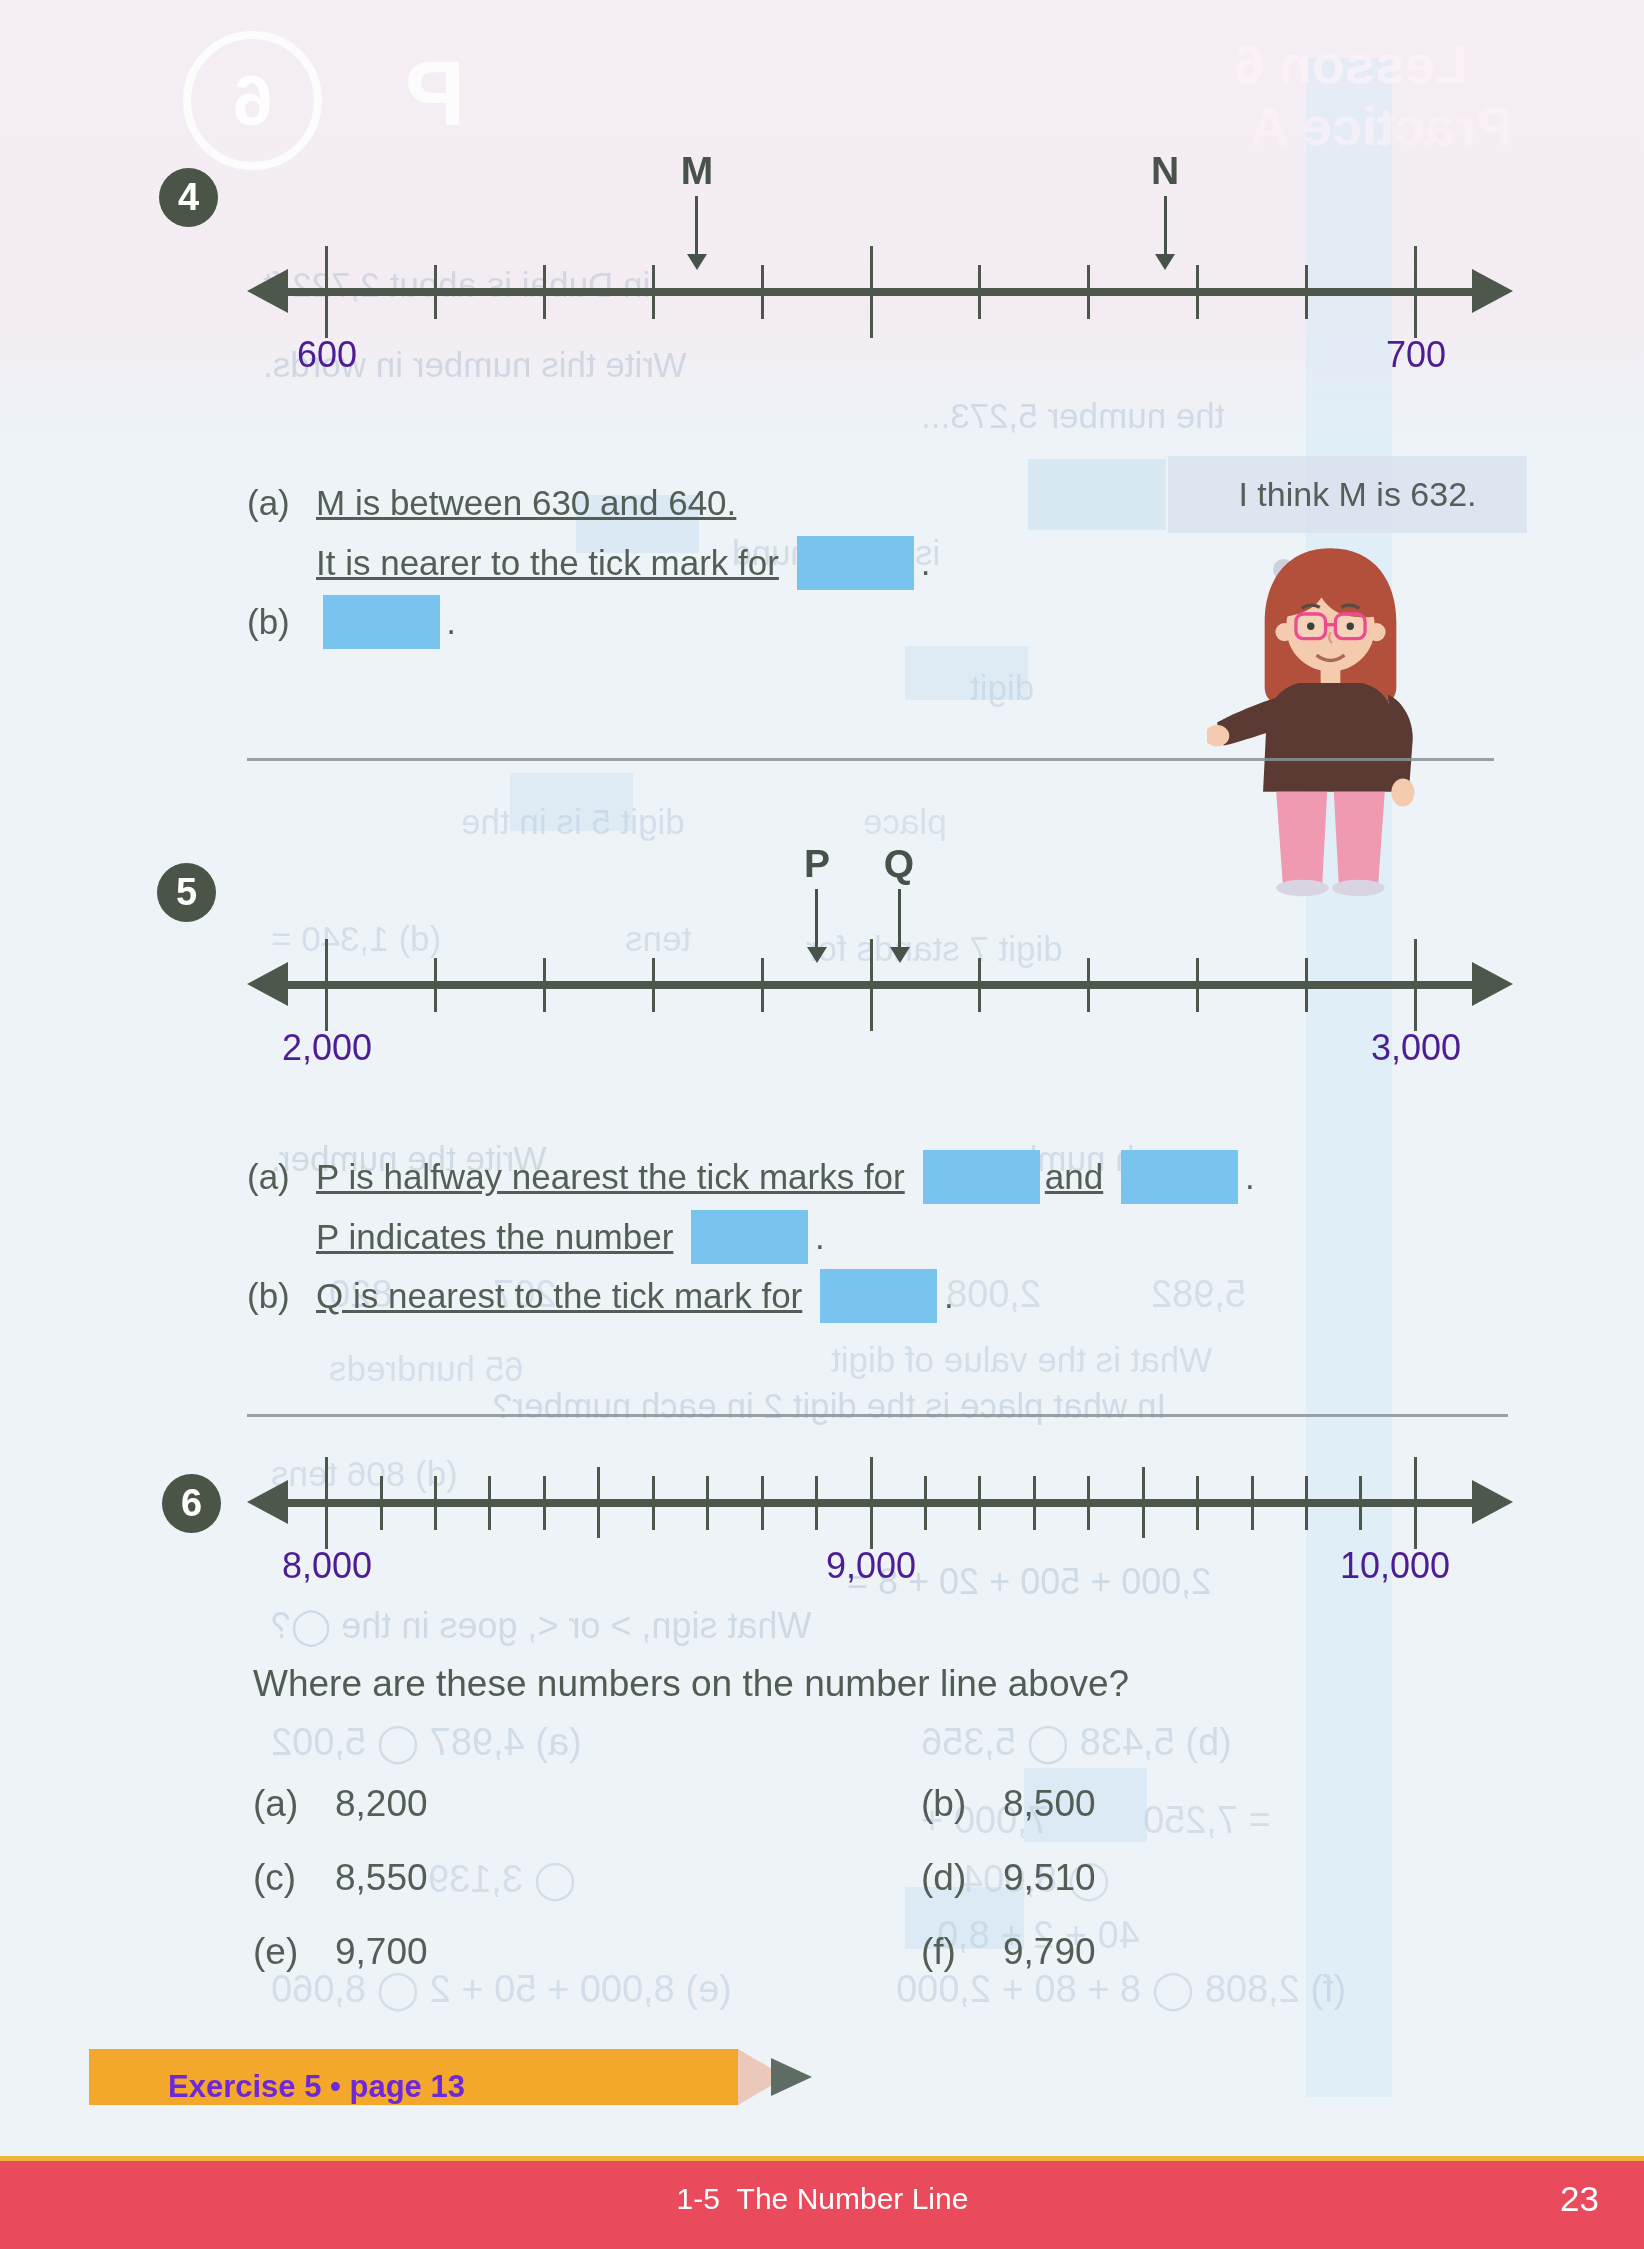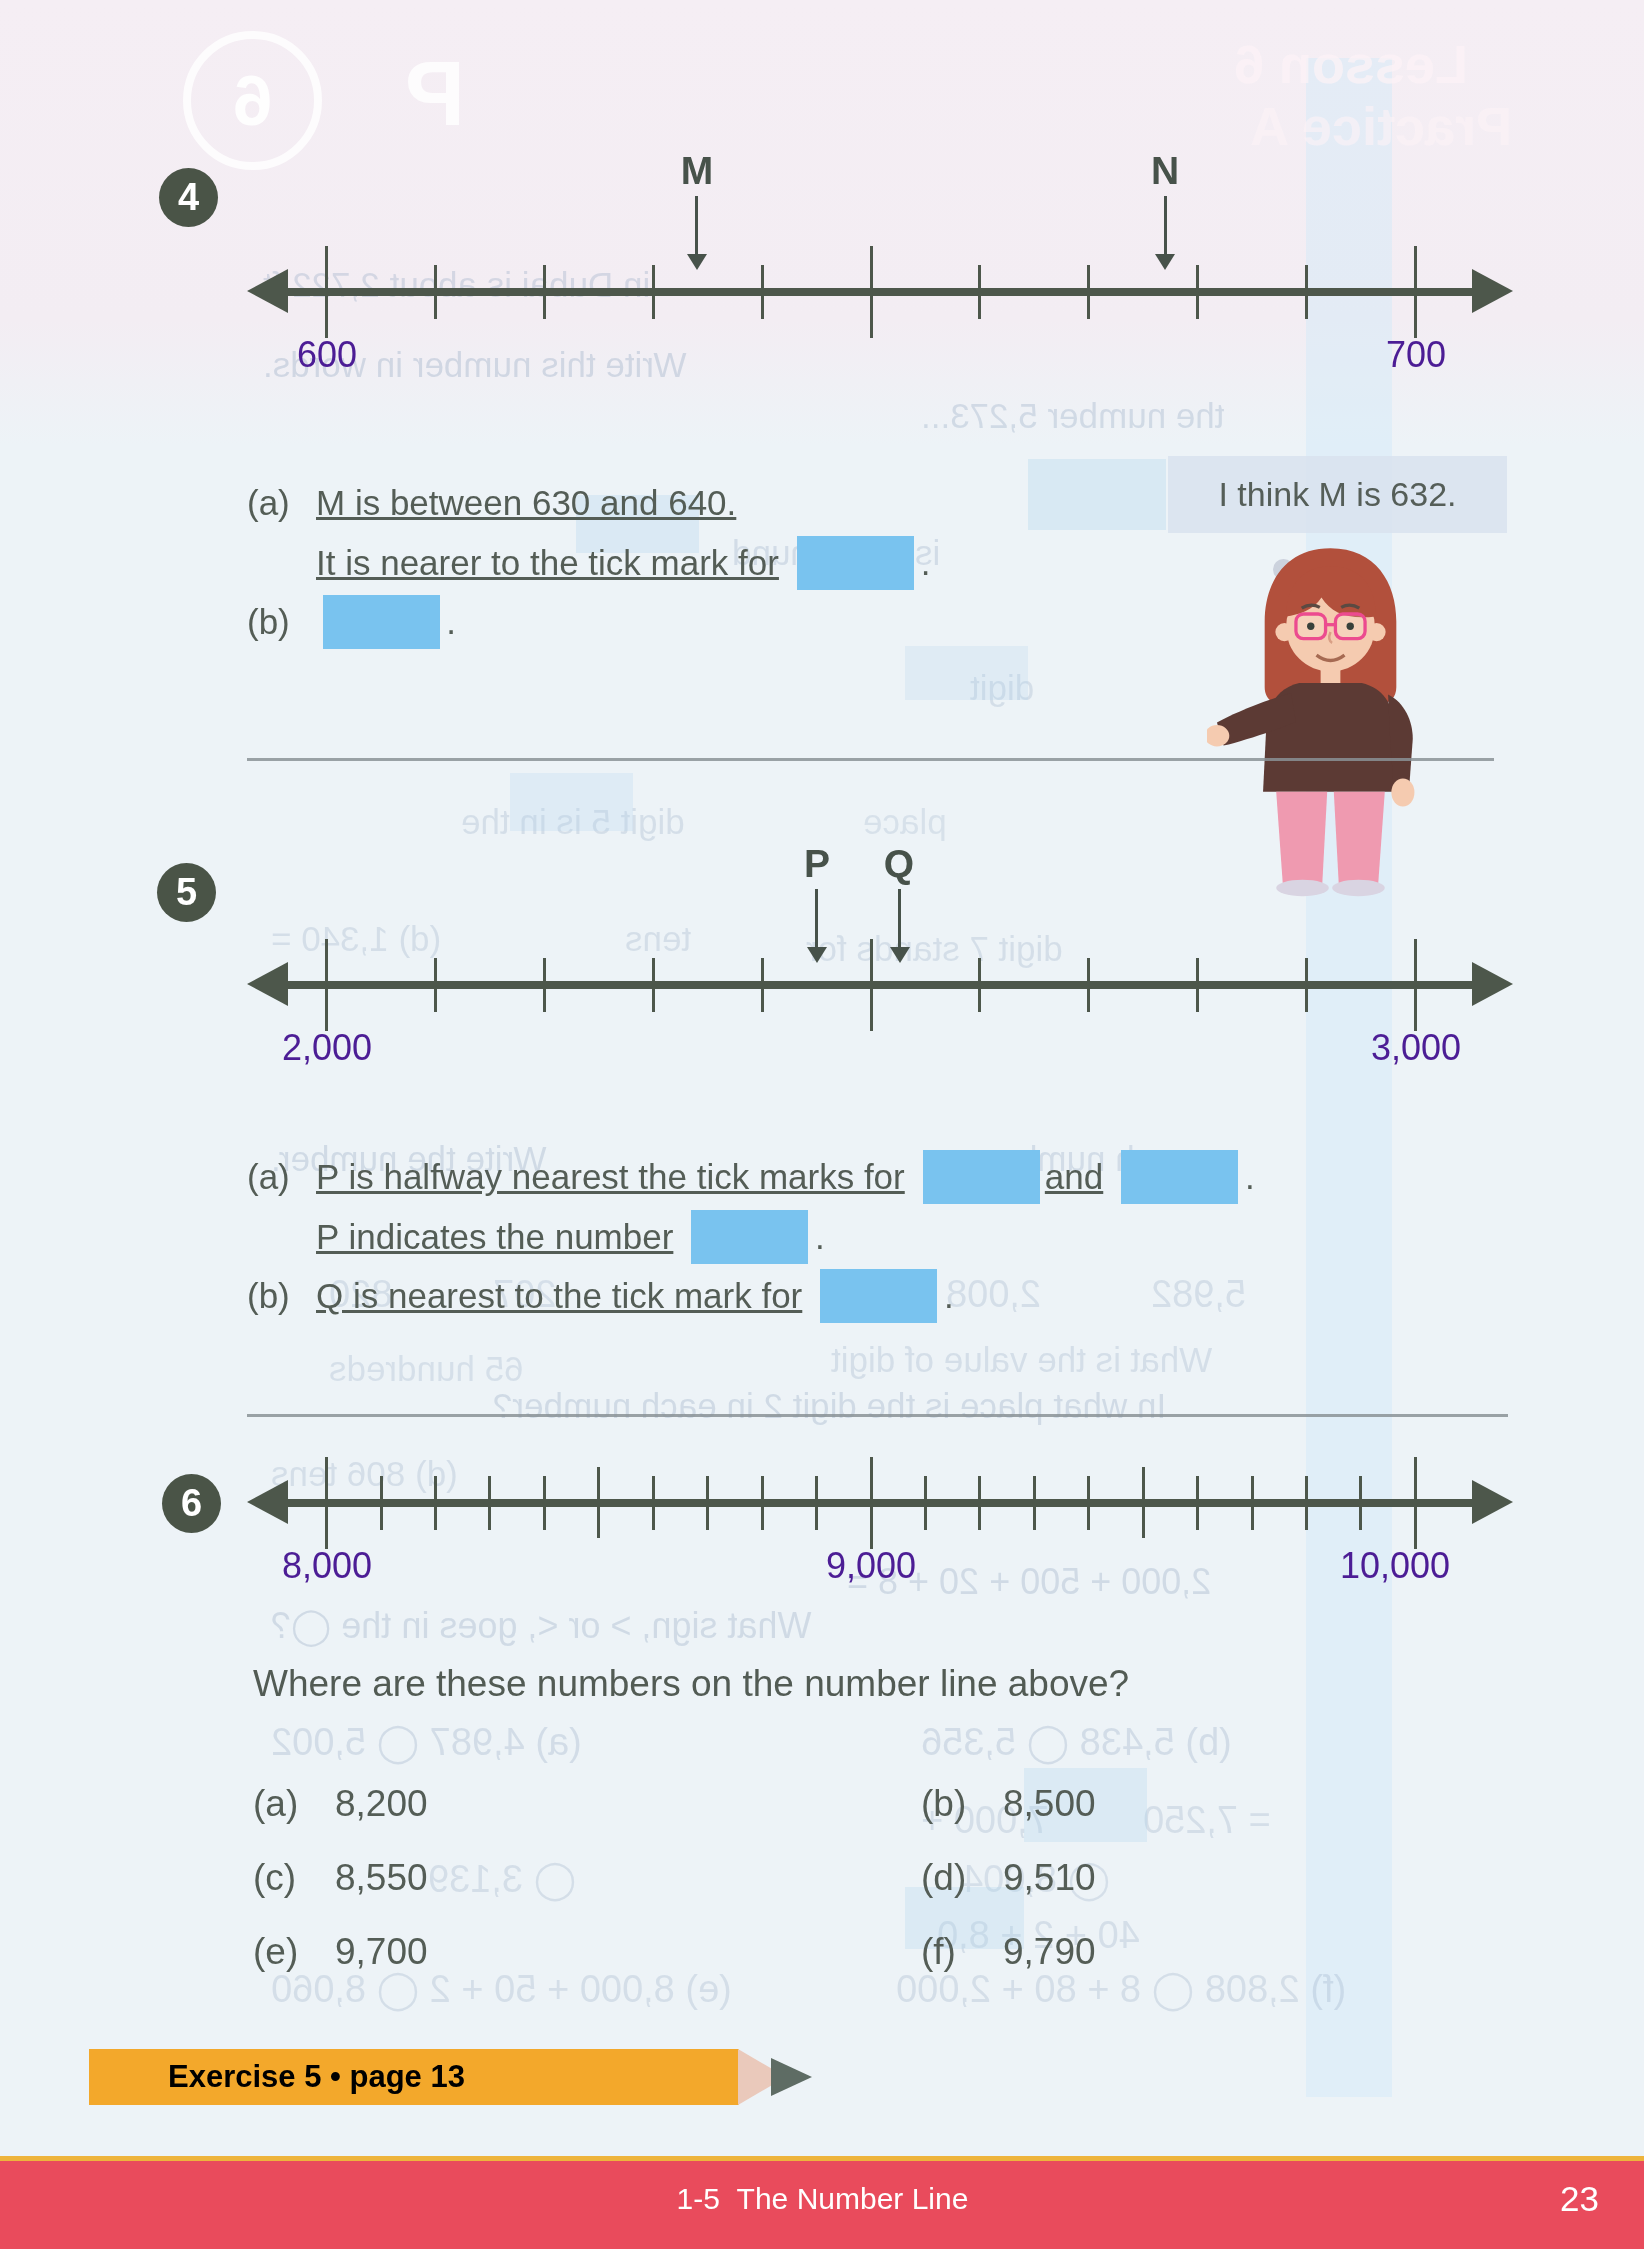--- a/index.html
+++ b/index.html
@@ -28,30 +28,30 @@
   .mk-stem{position:absolute;top:54px;height:59px;width:3.3px;background:#47524a;}
   .mk-head{position:absolute;top:112px;width:0;height:0;border-left:10px solid transparent;
         border-right:10px solid transparent;border-top:16.4px solid #47524a;}
   .parts{position:absolute;left:247px;}
   .prow{display:flex;align-items:center;min-height:58px;margin-bottom:1.6px;font-size:35px;}
   .plab{width:69px;flex:0 0 69px;}
   .ptext{margin-right:11.5px;white-space:pre;text-decoration:underline;}
   .abox{display:inline-block;width:117px;height:54px;background:#79c3ef;margin:0 5px 0 6.6px;}
   .pdot{margin-left:1.6px;}
   .speech{position:absolute;left:1168px;top:456px;width:339px;height:77px;background:rgba(216,226,238,.85);
-        display:flex;align-items:center;justify-content:center;font-size:34px;color:#555e58;}
+        display:flex;align-items:center;justify-content:center;font-size:34px;color:#555e58;padding-left:20px;}
   .tdot{position:absolute;border-radius:50%;background:#c5cbd8;opacity:.85;}
   .divider{position:absolute;left:247px;height:2.5px;background:#8a9296;opacity:.85;}
   .prompt{position:absolute;left:253px;top:1663px;font-size:37px;color:#525b54;}
   .qlist{position:absolute;left:253px;top:1773px;display:grid;grid-template-columns:668px auto;row-gap:13px;}
   .qitem{display:flex;align-items:center;height:61px;font-size:37px;}
   .qilab{width:82px;flex:0 0 82px;}
   .banner{position:absolute;left:89px;top:2049px;width:650px;height:56px;background:#f3a82b;
-        display:flex;align-items:center;padding-left:79px;box-sizing:border-box;
-        color:#000000;font-size:31px;font-weight:bold;}
+        display:flex;align-items:flex-end;padding-left:79px;box-sizing:border-box;
+        color:#6d28d9;font-size:31px;font-weight:bold;}
   .pencil-wood{position:absolute;left:738px;top:2049px;width:0;height:0;
         border-top:28px solid transparent;border-bottom:28px solid transparent;border-left:48px solid #eac9bb;}
   .pencil-tip{position:absolute;left:771px;top:2058px;width:0;height:0;
         border-top:19px solid transparent;border-bottom:19px solid transparent;border-left:41px solid #5e6c64;}
   .footer-rule{position:absolute;left:0;top:2156px;width:1645px;height:5px;background:#eeb43c;}
   .footer{position:absolute;left:0;top:2161px;width:1645px;height:89px;background:#e94b5c;color:#fff;}
   .footer-title{position:absolute;left:0;top:21.4px;width:100%;text-align:center;font-size:30px;}
   .footer-page{position:absolute;right:46px;top:18px;font-size:35px;}
   .character{position:absolute;left:1207px;top:535px;width:247px;height:362px;}
 </style>

